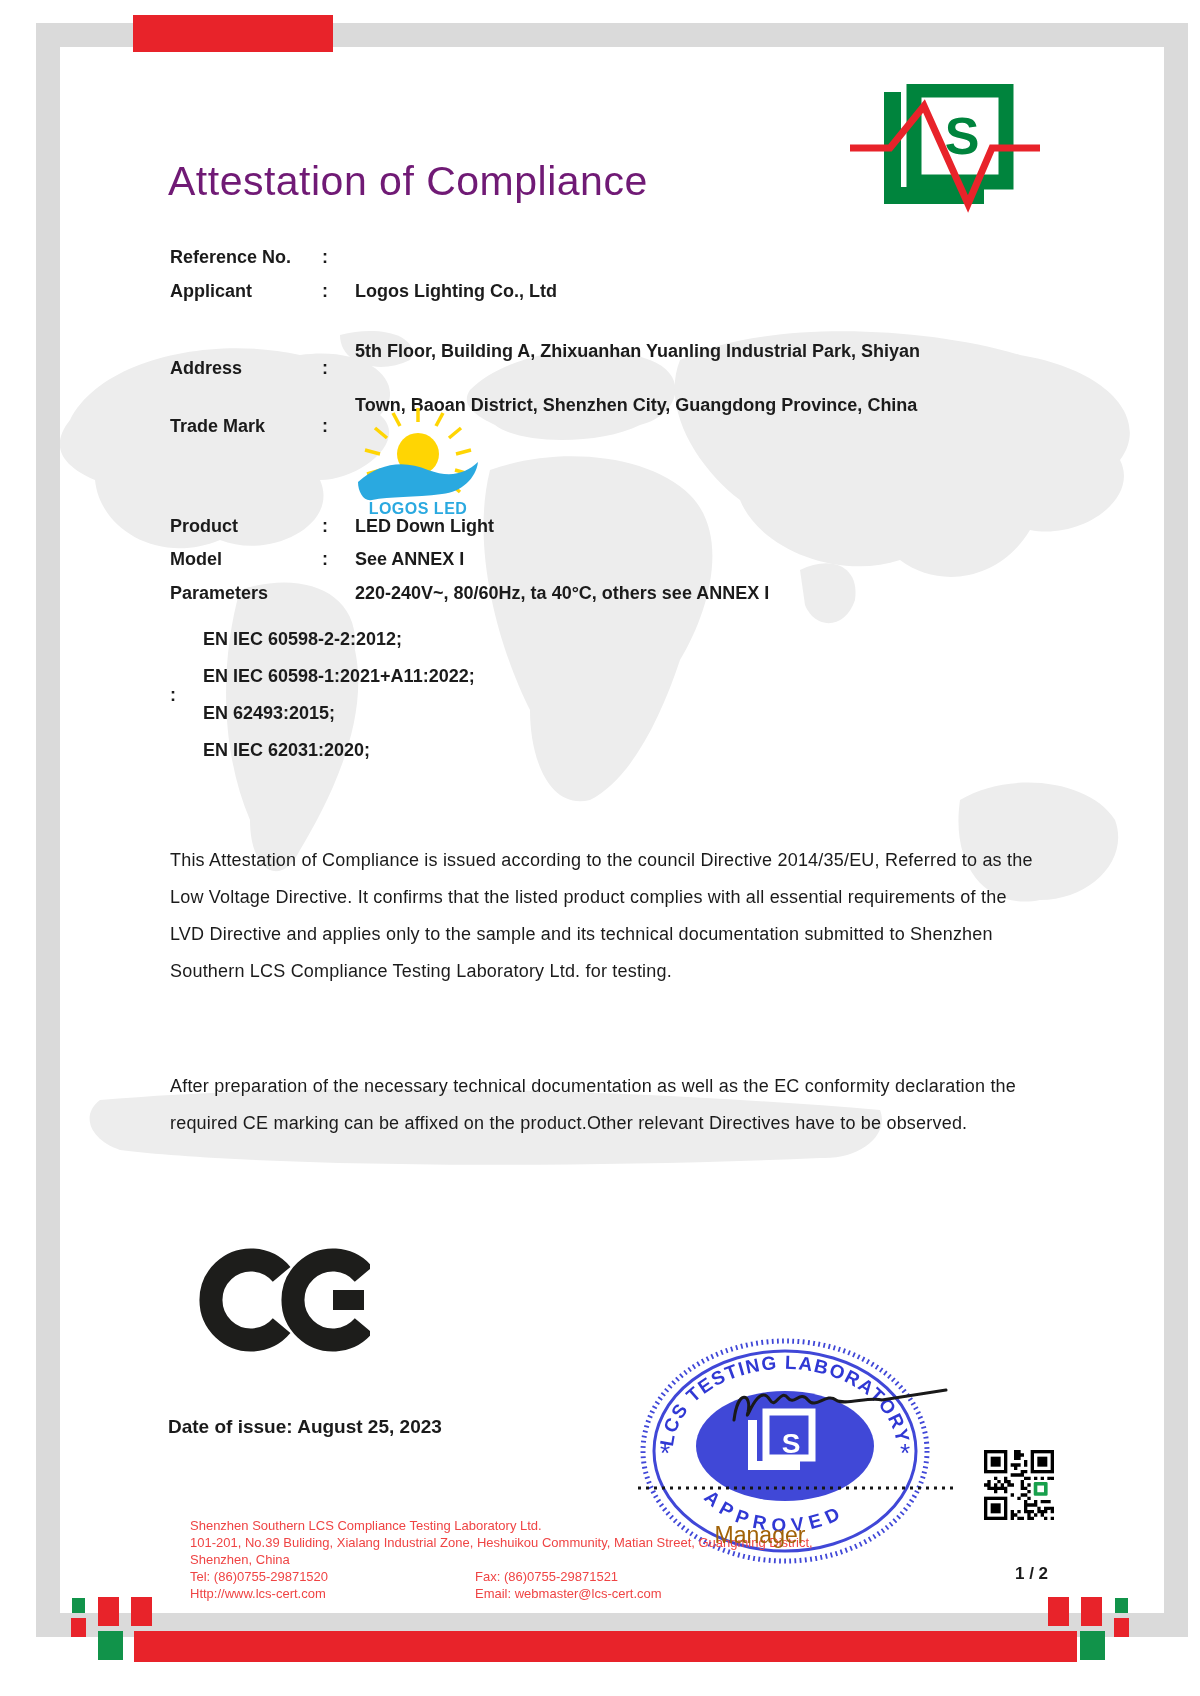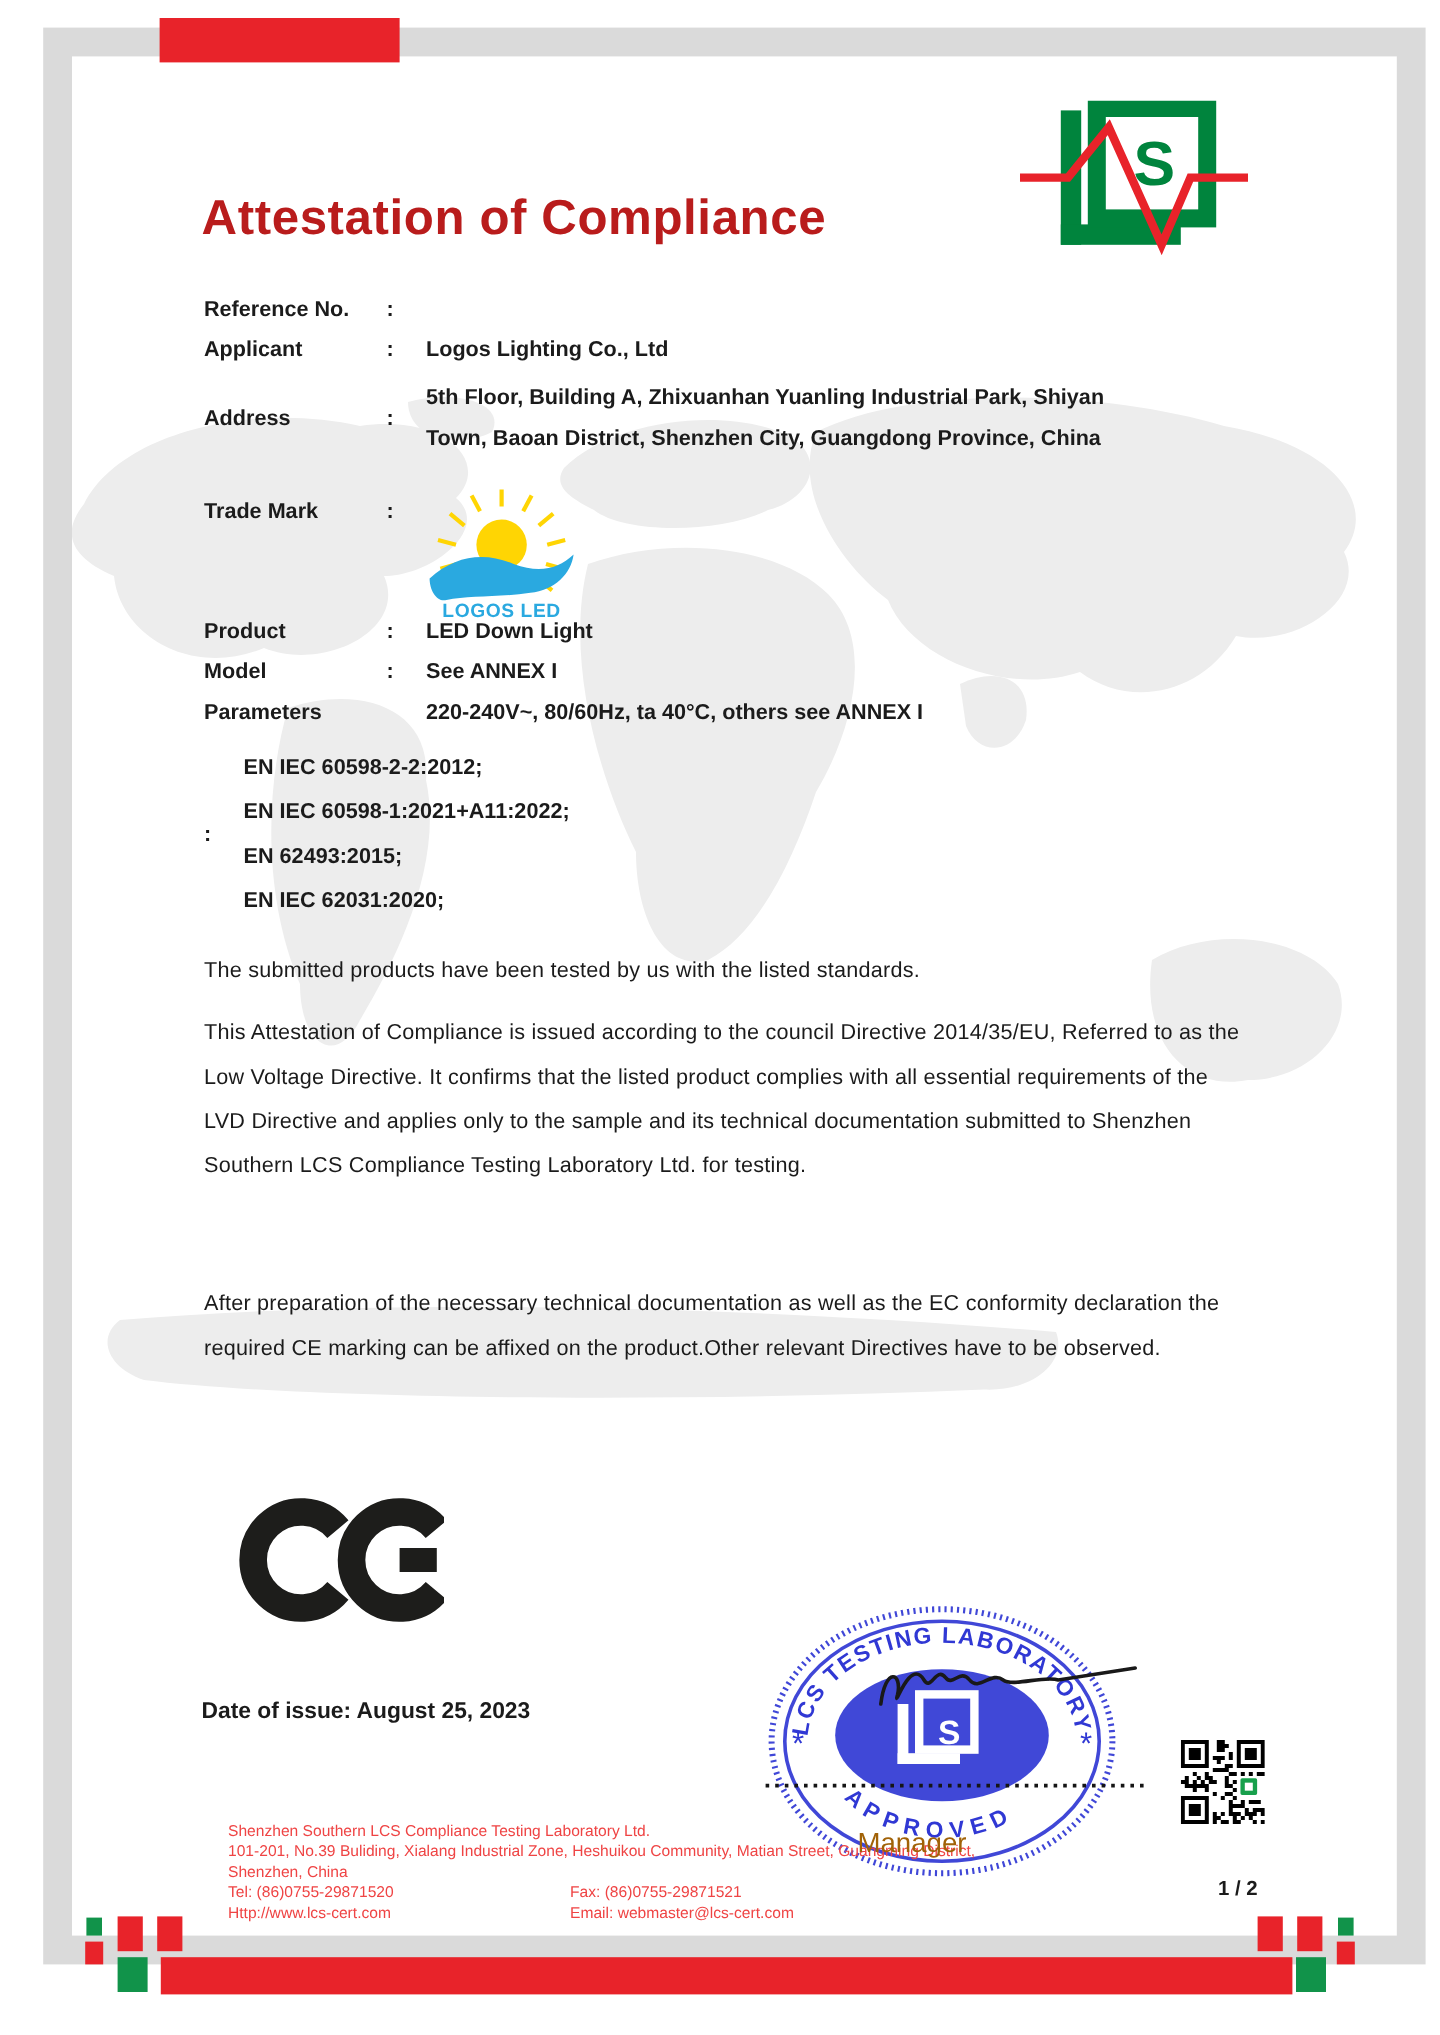--- a/index.html
+++ b/index.html
@@ -3,27 +3,27 @@
 <meta charset="utf-8">
 <style>
   html,body{margin:0;padding:0;background:#fff;}
   .page{position:relative;width:1200px;height:1696px;background:#fff;overflow:hidden;
         font-family:"Liberation Sans","DejaVu Sans",sans-serif;color:#1b1b1b;}
   .layer{position:absolute;}
   
   .frame{left:36px;top:23px;width:1104px;height:1566px;border:24px solid #dadada;}
   .bar-top{left:133px;top:15px;width:200px;height:37px;background:#e8232a;}
   
-  .title{left:168px;top:158px;font-size:41px;font-weight:bold;letter-spacing:.5px;color:#b91c1c;}
+  .title{left:168px;top:158px;font-size:41px;font-weight:normal;letter-spacing:.5px;color:#701a75;}
   
   .row{left:170px;width:880px;font-size:18px;font-weight:bold;display:flex;align-items:center;}
   .lbl{width:152px;flex:0 0 152px;}
   .sep{width:33px;flex:0 0 33px;}
   .val{flex:1;}
-  .addr-line{line-height:33.5px;}
+  .addr-line{line-height:33.5px;margin-top:20px;}
   .std-line{line-height:37px;}
   .tested-lbl div{line-height:34px;}
   
   .para{left:170px;width:870px;font-size:18px;line-height:37px;letter-spacing:.2px;}
   .date{left:168px;top:1416px;font-size:19px;font-weight:bold;}
   .manager{left:700px;top:1522px;width:120px;text-align:center;font-size:23px;color:#a16207;z-index:6;}
   
   .foot{font-size:13px;color:#ef4444;z-index:5;}
   .pagenum{left:1015px;top:1564px;font-size:17px;font-weight:bold;z-index:5;}
   
@@ -125,21 +125,20 @@
   <div class="layer row z3" style="top:621px">
     <span class="sep">:</span>
     <span class="val">
       <div class="std-line">EN IEC 60598-2-2:2012;</div>
       <div class="std-line">EN IEC 60598-1:2021+A11:2022;</div>
       <div class="std-line">EN 62493:2015;</div>
       <div class="std-line">EN IEC 62031:2020;</div>
     </span>
   </div>
 
-  <div class="layer para z3" style="top:790px">The submitted products have been tested by us with the listed standards.</div>
   <div class="layer para z3" style="top:842px">This Attestation of Compliance is issued according to the council Directive 2014/35/EU, Referred to as the Low Voltage Directive. It confirms that the listed product complies with all essential requirements of the LVD Directive and applies only to the sample and its technical documentation submitted to Shenzhen Southern LCS Compliance Testing Laboratory Ltd. for testing.</div>
   <div class="layer para z3" style="top:1068px">After preparation of the necessary technical documentation as well as the EC conformity declaration the required CE marking can be affixed on the product.Other relevant Directives have to be observed.</div>
 
   <svg class="layer z3" style="left:198px;top:1242px;" width="172" height="116" viewBox="0 0 172 116">
     <g stroke="#1d1d1b" stroke-width="23" fill="none">
       <path d="M83.6 32.3 A40 40 0 1 0 83.6 83.7"></path>
       <path d="M165.6 32.3 A40 40 0 1 0 165.6 83.7"></path>
     </g>
     <path d="M135 58 H166" stroke="#1d1d1b" stroke-width="20" fill="none"></path>
   </svg>

